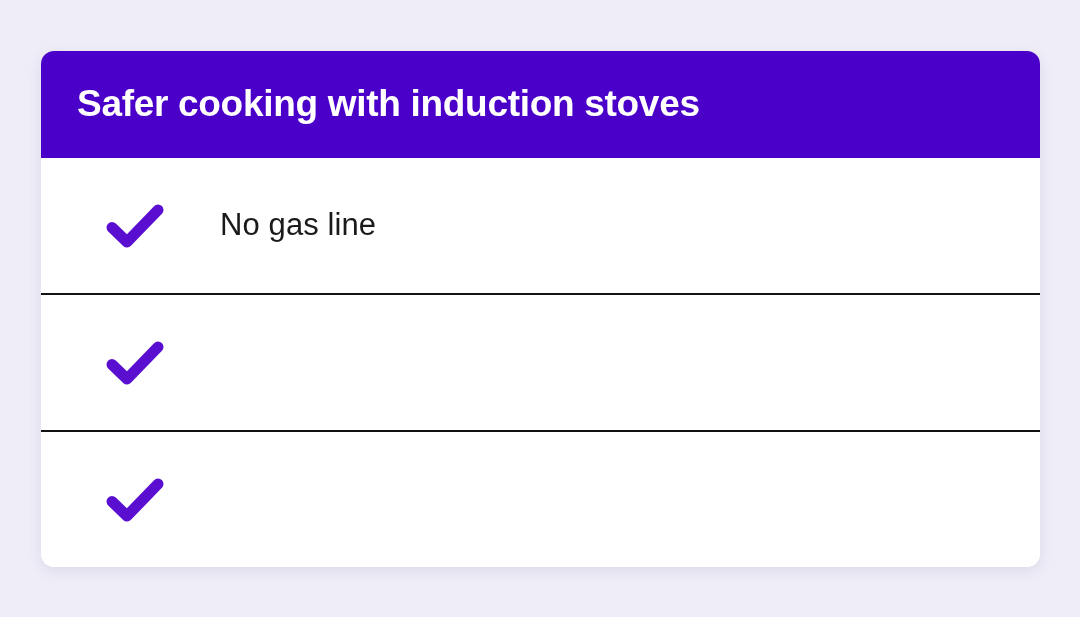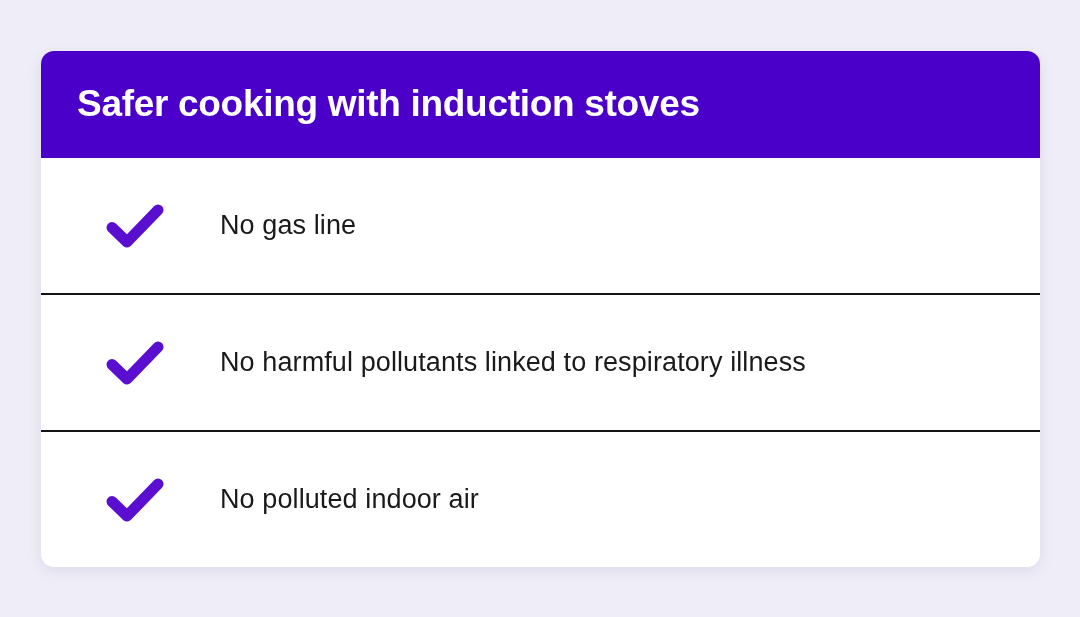--- a/index.html
+++ b/index.html
@@ -84,21 +84,21 @@
   }
 
   .check-icon {
     display: block;
     width: 58px;
     height: 46px;
   }
 
   .row-label {
     color: #1a1a1a;
-    font-size: 27px;
+    font-size: 31px;
     font-weight: normal;
     letter-spacing: 0.1px;
     line-height: 1.25;
     white-space: nowrap;
   }
 </style>
 </head>
 <body>
 
 <div class="page">
@@ -120,27 +120,25 @@
         <div class="row-label">No gas line</div>
       </div>
 
 
       <div class="row">
         <div class="check-cell">
           <svg class="check-icon" viewBox="0 0 58 46">
             <path d="M6 24.5 L21 39 L52 7" fill="none" stroke="#5a0fd0" stroke-width="11" stroke-linecap="round" stroke-linejoin="round"></path>
           </svg>
         </div>
-        <div class="row-label">No harmful pollutants linked to respiratory illness</div>
       </div>
 
       <div class="row">
         <div class="check-cell">
           <svg class="check-icon" viewBox="0 0 58 46">
             <path d="M6 24.5 L21 39 L52 7" fill="none" stroke="#5a0fd0" stroke-width="11" stroke-linecap="round" stroke-linejoin="round"></path>
           </svg>
         </div>
-        <div class="row-label">No polluted indoor air</div>
       </div>
 
     </div>
   </div>
 </div>
 
 </body></html>

